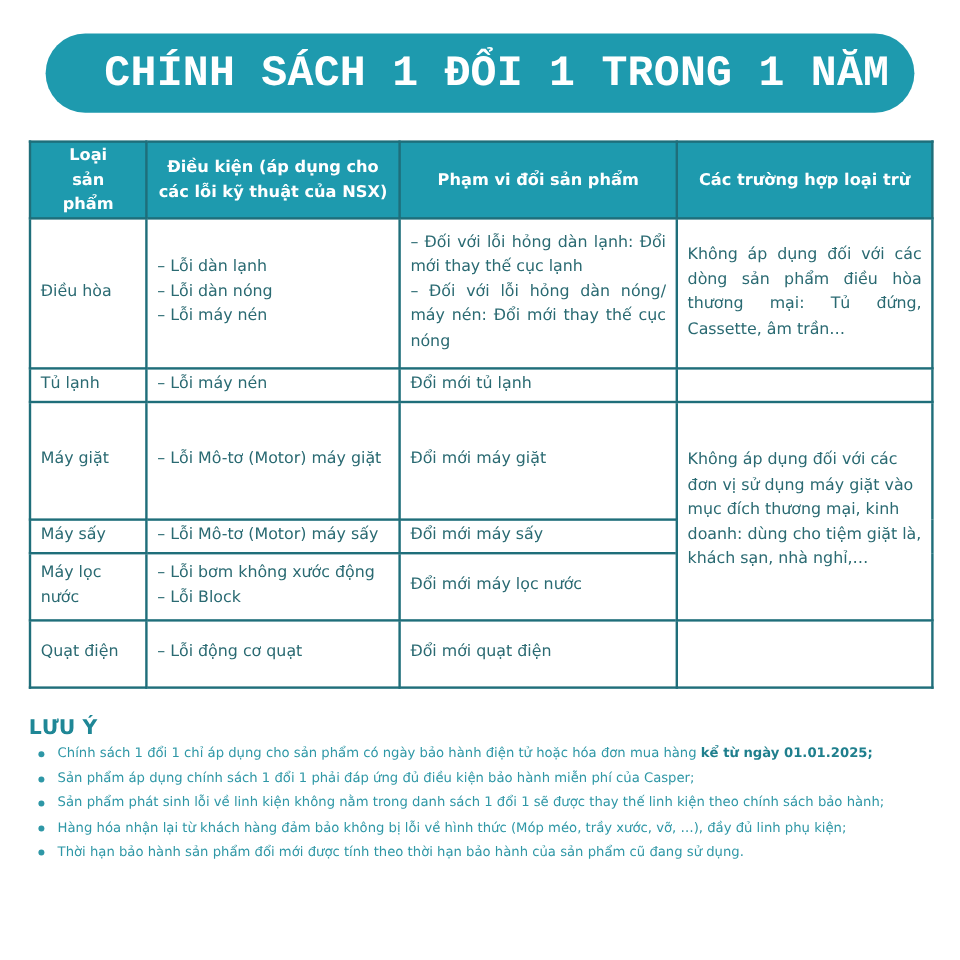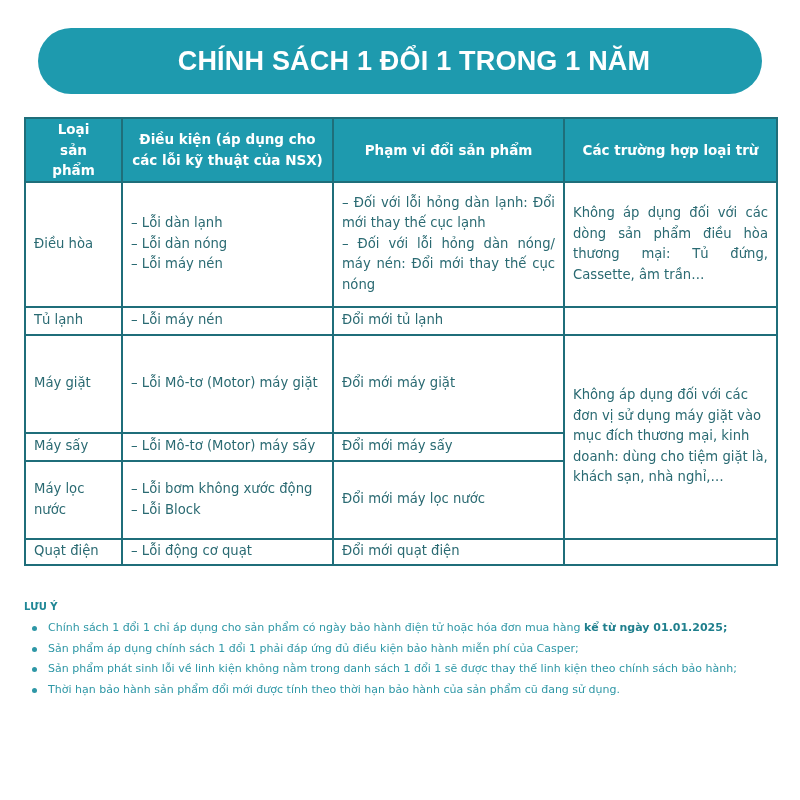--- a/index.html
+++ b/index.html
@@ -5,41 +5,41 @@
   * { box-sizing: border-box; margin: 0; padding: 0; }
   html, body { width: 800px; height: 800px; background: #ffffff; overflow: hidden; }
   body { font-family: "DejaVu Sans", "Liberation Sans", sans-serif; color: #2a6a72; position: relative; }
 
   .title-banner {
     position: absolute; left: 38px; top: 28px; width: 724px; height: 66px;
     background: #1e9aae; border-radius: 33px;
     display: flex; align-items: center; justify-content: center;
   }
   .title-banner h1 {
-    color: #ffffff; font-family: Liberation Sans, sans-serif; font-weight: bold;
-    font-size: 27px; letter-spacing: 0.2px; margin-left: 28px;
+    color: #ffffff; font-family: Liberation Mono, monospace; font-weight: bold;
+    font-size: 36px; letter-spacing: 0.2px; margin-left: 28px;
   }
 
   table.policy {
     position: absolute; left: 24px; top: 117px; width: 752px;
     border-collapse: collapse; table-layout: fixed;
     font-size: 13.2px; line-height: 20.5px;
   }
   table.policy th, table.policy td { border: 2px solid #1f6e7a; }
   table.policy th {
     background: #1e9aae; color: #ffffff; font-weight: bold; text-align: center;
     height: 62px; padding: 0 6px; font-size: 13.5px; line-height: 20.5px;
   }
   table.policy td { background: #fff; color: #2a6a72; vertical-align: middle; padding: 0 8px; }
   td.justify { text-align: justify; }
   .line { display: block; }
   col.c1 { width: 97px; } col.c2 { width: 211px; } col.c3 { width: 231px; } col.c4 { width: 213px; }
 
   .notes { position: absolute; left: 24px; top: 598px; width: 756px; }
-  .notes-title { color: #1f8796; font-weight: bold; font-size: 10px; line-height: 18px; margin-bottom: 2px; }
+  .notes-title { color: #1f8796; font-weight: bold; font-size: 17px; line-height: 18px; margin-bottom: 2px; }
   .notes ul { list-style: none; }
   .notes li {
     position: relative; padding-left: 24px; color: #2e97a6;
     font-size: 11px; line-height: 20.5px;
   }
   .notes li .bullet {
     position: absolute; left: 8px; top: 8px; width: 5px; height: 5px; border-radius: 50%; background: #2e97a6;
   }
   .notes li b { color: #1f7f8d; }
 </style>
@@ -101,31 +101,31 @@
     </tr>
     <tr style="height:28px;">
       <td>Máy sấy</td>
       <td>
         <span class="line">– Lỗi Mô-tơ (Motor) máy sấy</span>
       </td>
       <td>
         <span class="line">Đổi mới máy sấy</span>
       </td>
     </tr>
-    <tr style="height:78px;">
+    <tr style="height:56px;">
       <td>Máy lọc nước</td>
       <td>
         <span class="line">– Lỗi bơm không xước động</span>
         <span class="line">– Lỗi Block</span>
       </td>
       <td>
         <span class="line">Đổi mới máy lọc nước</span>
       </td>
     </tr>
-    <tr style="height:26px;">
+    <tr style="height:56px;">
       <td>Quạt điện</td>
       <td>
         <span class="line">– Lỗi động cơ quạt</span>
       </td>
       <td>
         <span class="line">Đổi mới quạt điện</span>
       </td>
       <td></td>
     </tr>
   </tbody>
@@ -141,16 +141,20 @@
     <li>
       <span class="bullet"></span>
       <span>Sản phẩm áp dụng chính sách 1 đổi 1 phải đáp ứng đủ điều kiện bảo hành miễn phí của Casper;</span>
     </li>
     <li>
       <span class="bullet"></span>
       <span>Sản phẩm phát sinh lỗi về linh kiện không nằm trong danh sách 1 đổi 1 sẽ được thay thế linh kiện theo chính sách bảo hành;</span>
     </li>
     <li>
       <span class="bullet"></span>
+      <span>Hàng hóa nhận lại từ khách hàng đảm bảo không bị lỗi về hình thức (Móp méo, trầy xước, vỡ, …), đầy đủ linh phụ kiện;</span>
+    </li>
+    <li>
+      <span class="bullet"></span>
       <span>Thời hạn bảo hành sản phẩm đổi mới được tính theo thời hạn bảo hành của sản phẩm cũ đang sử dụng.</span>
     </li>
   </ul>
 </div>
 
 </body></html>

